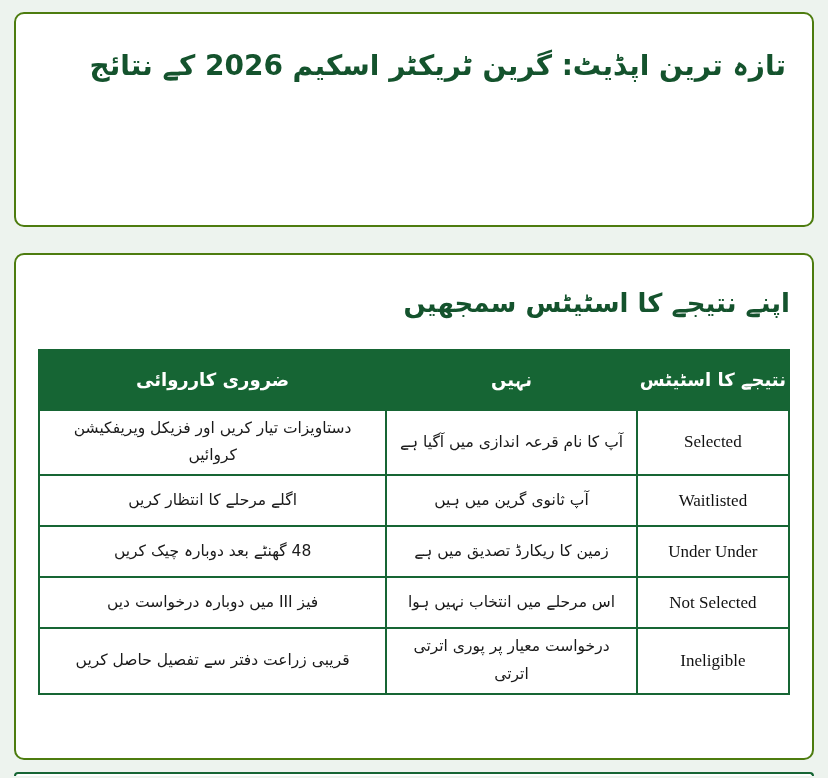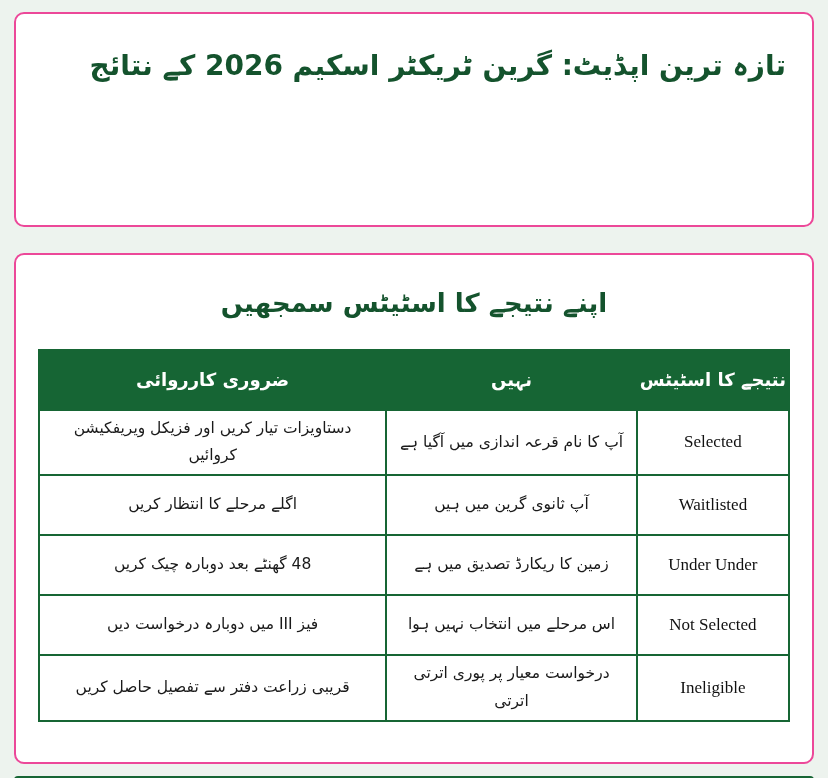--- a/index.html
+++ b/index.html
@@ -6,21 +6,21 @@
   html, body { width: 828px; }
   body {
     background: #edf3ee;
     padding: 12px 14px 0;
     font-family: "DejaVu Sans", sans-serif;
     color: #1a1a1a;
     direction: rtl;
   }
   .card {
     background: #ffffff;
-    border: 2px solid #ec4899;
+    border: 2px solid #4d7c0f;
     border-radius: 10px;
   }
   .update-card {
     padding: 30px 26px 24px;
     margin-bottom: 26px;
     min-height: 215px;
   }
   .update-title {
     color: #14532d;
     font-size: 28px;
@@ -37,21 +37,21 @@
     color: #141414;
   }
   .status-card {
     padding: 28px 22px 40px;
     min-height: 507px;
   }
   .status-title {
     color: #14532d;
     font-size: 26px;
     font-weight: bold;
-    text-align: center;
+    text-align: right;
     line-height: 1.6;
     margin-bottom: 24px;
   }
   table.status-table {
     width: 100%;
     border-collapse: collapse;
     border: 2px solid #166534;
     table-layout: fixed;
   }
   .status-table th, .status-table td {
@@ -60,21 +60,21 @@
     vertical-align: middle;
   }
   .status-table th {
     background: #166534;
     color: #ffffff;
     height: 60px;
     font-size: 18px;
     font-weight: bold;
   }
   .status-table td {
-    height: 60px;
+    height: 51px;
     font-size: 15.5px;
     line-height: 1.8;
     padding: 4px 10px;
     background: #ffffff;
   }
   .col-status  { width: 20.3%; }
   .col-meaning { width: 33.4%; }
   .col-action  { width: 46.3%; }
   td.status-en {
     font-family: "Liberation Serif", "DejaVu Serif", serif;

